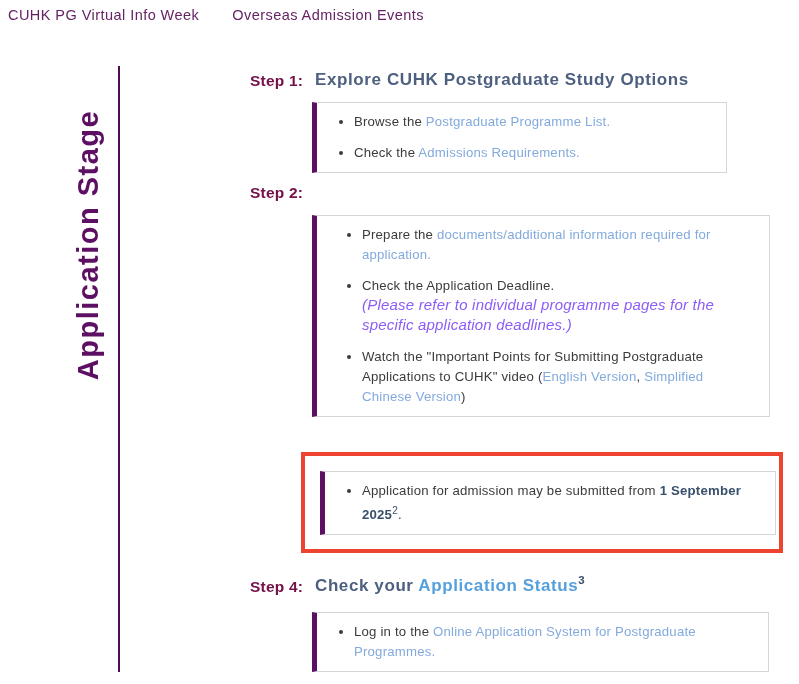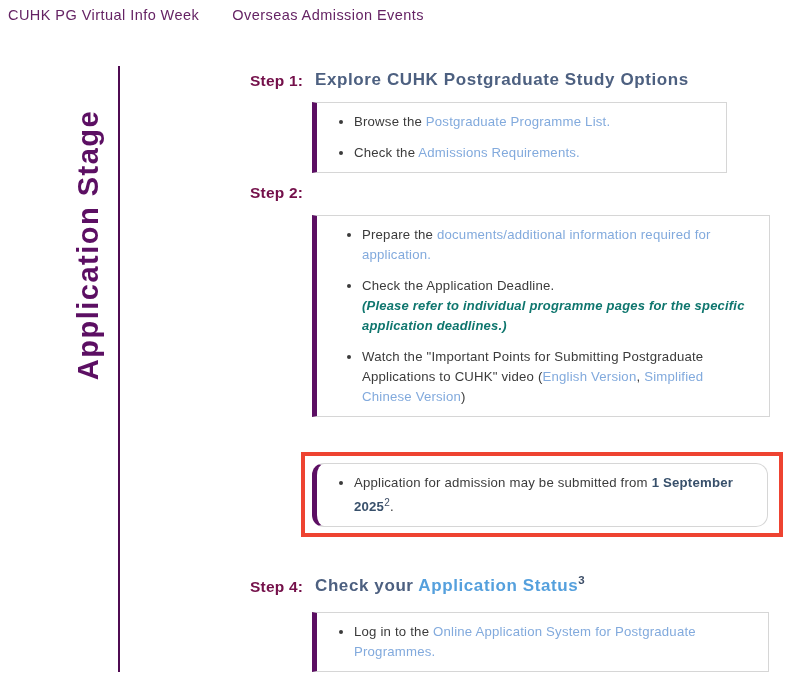--- a/index.html
+++ b/index.html
@@ -29,28 +29,28 @@
        border-left:5px solid #5c0f63;padding:9px 14px 9px 0;box-sizing:border-box;}
   .step-0 .box{width:415px;}
   .step-1 .box{width:458px;margin-top:13px;padding-left:8px;}
   .step-3 .box{width:457px;margin-top:16px;}
 
   .box ul{margin:0;padding-left:37px;}
   .box li{color:#3b3b3b;font-size:13.2px;line-height:20px;letter-spacing:0.2px;}
   .box li + li{margin-top:11px;}
   .lnk{text-decoration:none;cursor:pointer;}
   .box .lnk{color:#82aadd;}
-  .box em{color:#0f766e;font-size:13px;line-height:18px;font-weight:bold;}
+  .box em{color:#8b5cf6;font-size:15px;line-height:18px;}
   .box strong{color:#38506b;}
   .box sup{font-size:10px;color:#3e4e66;}
 
   
   .hl{margin-left:51px;margin-top:6px;width:482px;box-sizing:border-box;
       border:4px solid #ee4331;padding:7px 11px 6px 7px;}
-  .hl .box{margin:0;width:456px;border-radius:12px;}
+  .hl .box{margin:8px;width:456px;}
 </style>
 </head>
 <body>
 
 <nav class="topnav">
   <a>CUHK PG Virtual Info Week</a>
   <a>Overseas Admission Events</a>
 </nav>
 
 <div class="v-label">Application Stage</div>

